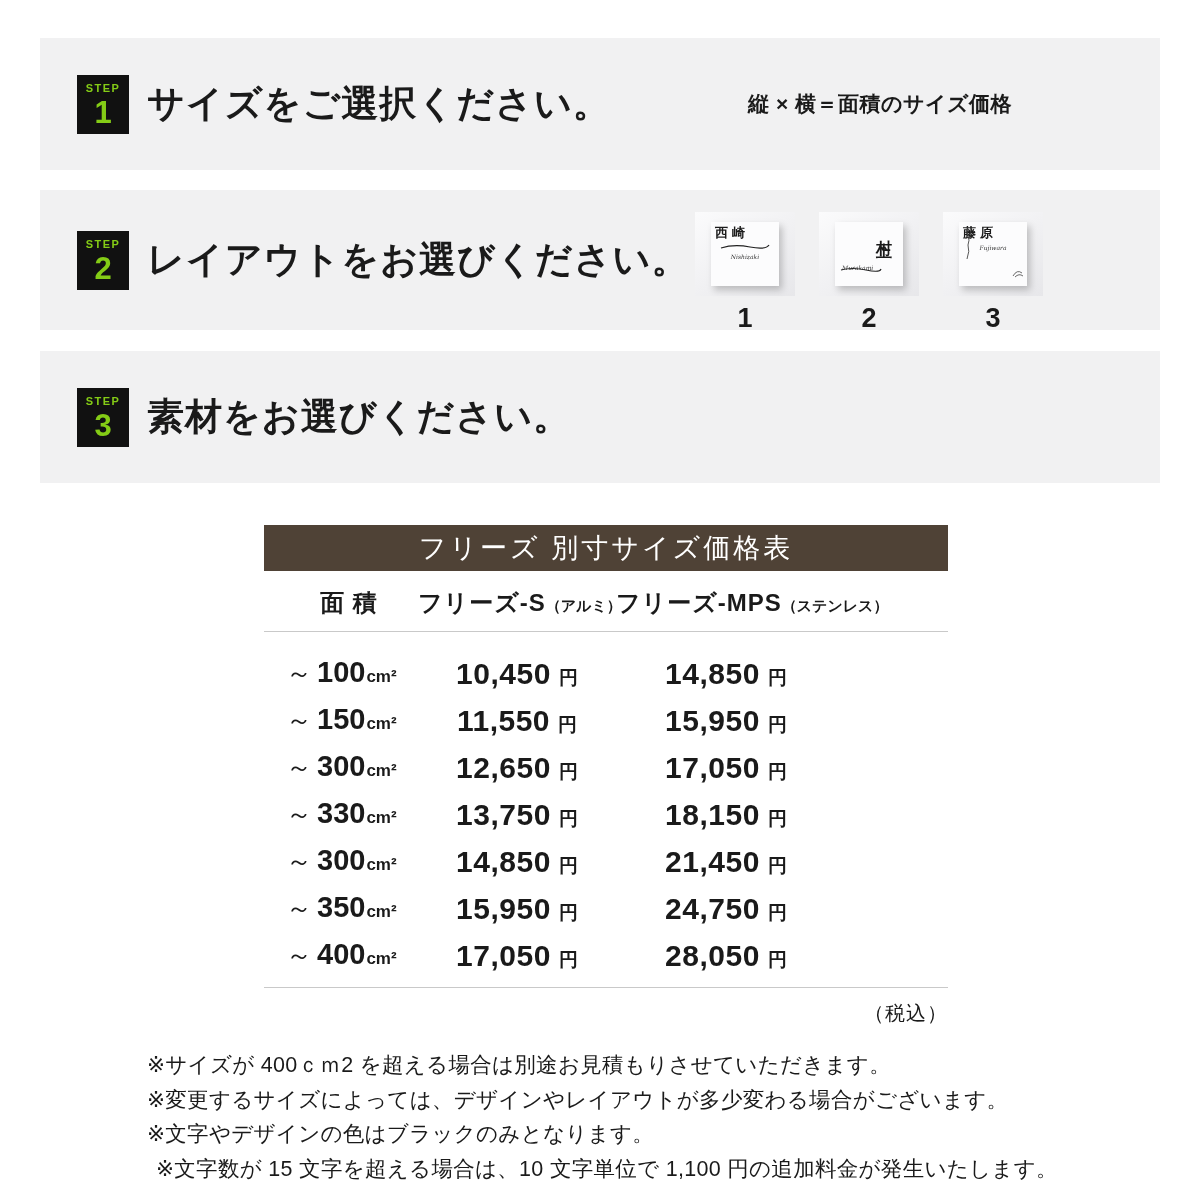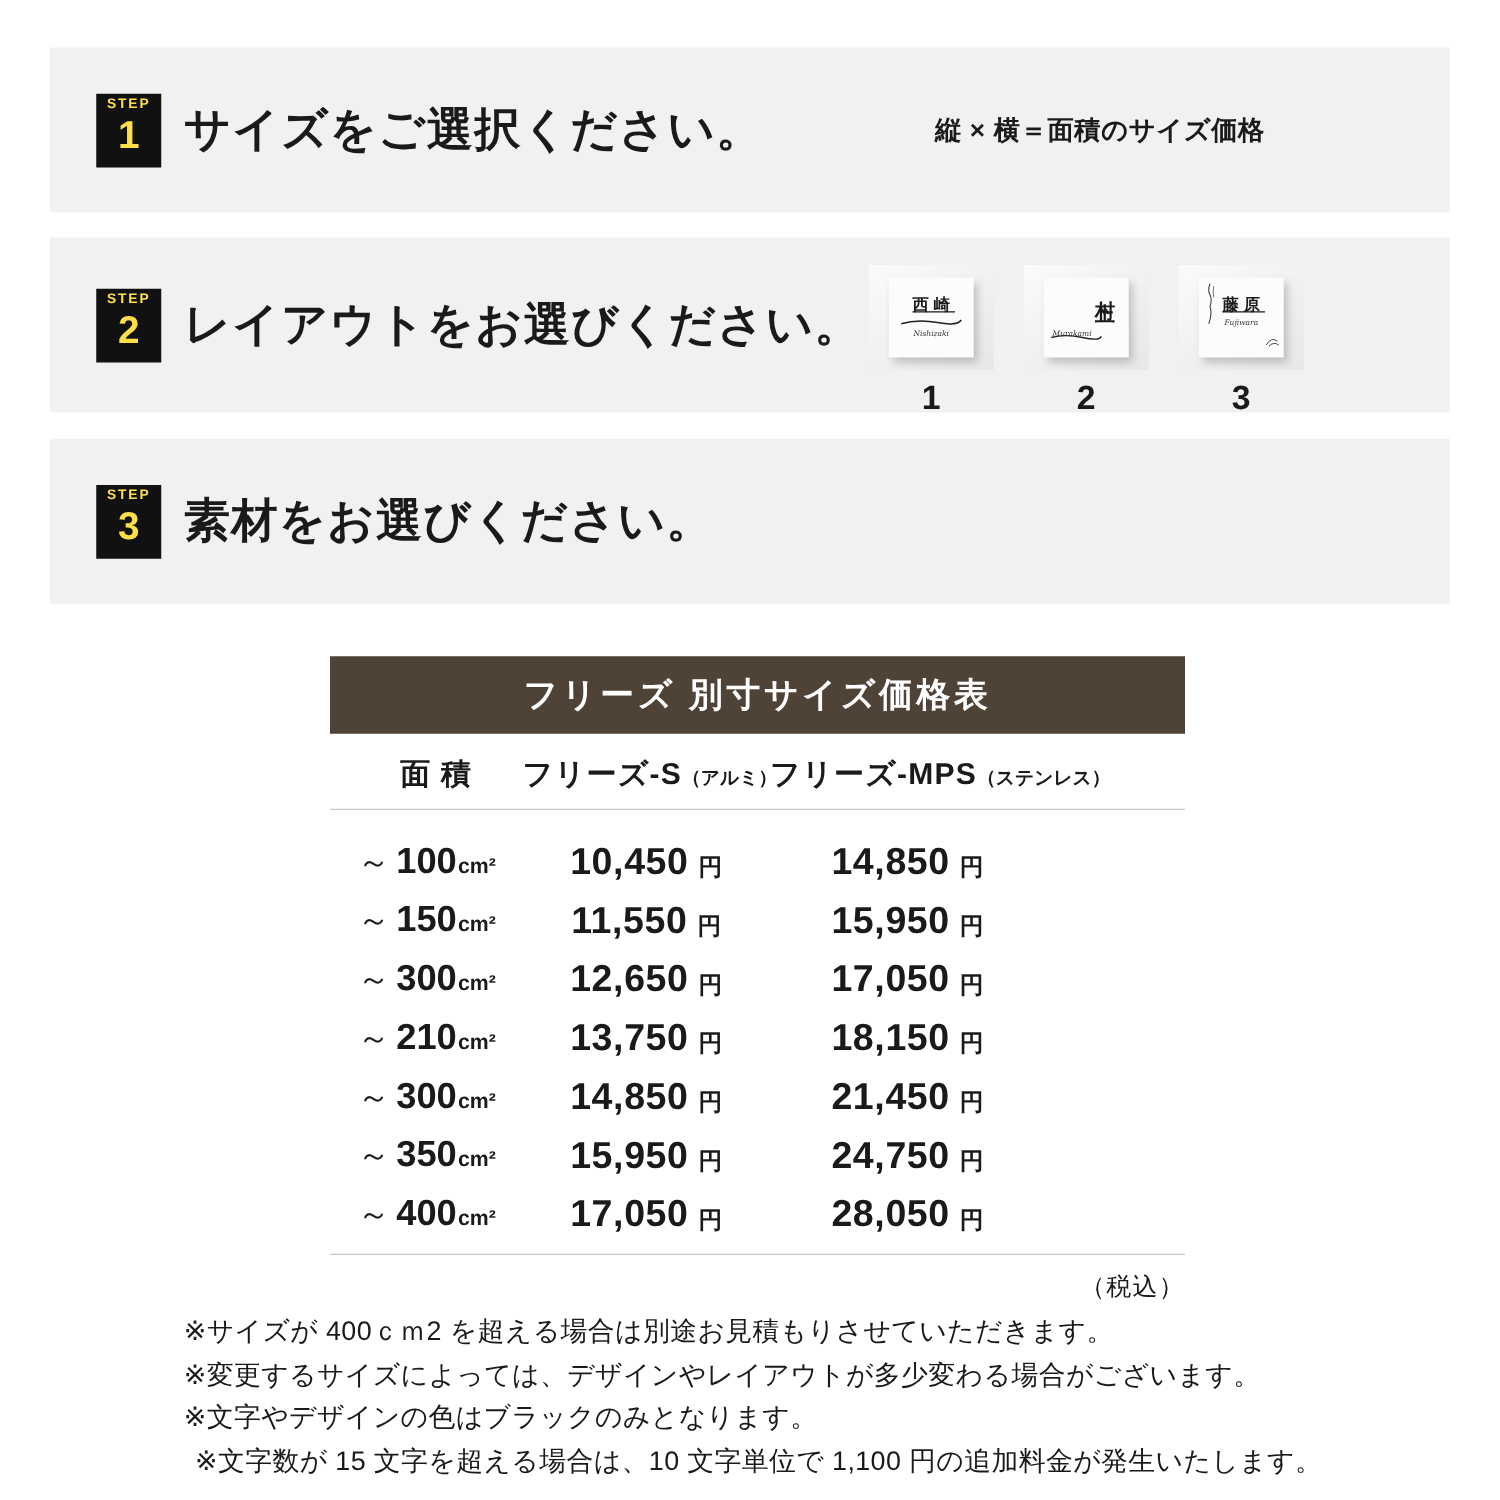--- a/index.html
+++ b/index.html
@@ -9,48 +9,48 @@
   *{margin:0;padding:0;box-sizing:border-box;}
   body{background:#fff;font-family:"Liberation Sans","DejaVu Sans",sans-serif;color:var(--text);}
   .page{position:relative;width:1200px;height:1200px;background:#fff;overflow:hidden;}
 
   
   .band{position:absolute;left:40px;width:1120px;background:var(--band-bg);}
   #band1{top:38px;height:132px;}
   #band2{top:190px;height:140px;}
   #band3{top:351px;height:132px;}
   .band-inner{display:flex;align-items:center;height:100%;padding-left:37px;}
-  .badge{width:52px;height:59px;background:var(--badge-bg);color:#fde047;display:flex;flex-direction:column;align-items:center;justify-content:flex-start;flex:0 0 auto;}
+  .badge{width:52px;height:59px;background:var(--badge-bg);color:#84cc16;display:flex;flex-direction:column;align-items:center;justify-content:center;flex:0 0 auto;}
   .badge .step{font-size:11px;font-weight:700;letter-spacing:1.5px;line-height:1;margin-top:3px;}
   .badge .num{font-size:31px;font-weight:700;line-height:1;margin-top:3px;}
   .step-title{font-size:37px;font-weight:700;margin-left:18px;letter-spacing:1px;}
 
   .aside1{position:absolute;left:655px;top:0;height:100%;width:370px;display:flex;align-items:center;justify-content:center;font-size:21px;font-weight:700;letter-spacing:0.5px;}
 
   
   .layouts{position:absolute;left:655px;top:22px;display:flex;gap:24px;}
   .layout-option{width:100px;display:flex;flex-direction:column;align-items:center;cursor:pointer;}
   .photo{width:100px;height:84px;background:linear-gradient(145deg,#fbfbfc 0%,#e7e7ea 100%);display:flex;align-items:center;justify-content:center;}
   .plate{width:68px;height:64px;background:#fcfcfd;box-shadow:3px 4px 7px rgba(0,0,0,0.22);position:relative;font-family:"DejaVu Serif","Liberation Serif",serif;}
-  .name-h{font-weight:700;font-size:13px;letter-spacing:4px;text-align:center;margin-top:13px;white-space:nowrap;text-indent:4px;text-decoration:underline;}
+  .name-h{font-weight:700;font-size:13px;letter-spacing:4px;margin-top:2px;white-space:nowrap;text-indent:4px;}
   .romaji{font-style:italic;font-size:6px;text-align:center;color:#333;margin-top:2px;}
   .name-v{position:absolute;top:5px;right:9px;writing-mode:vertical-rl;font-size:16px;font-weight:700;letter-spacing:3px;}
   .romaji-bl{position:absolute;left:7px;bottom:15px;font-style:italic;font-size:6px;color:#333;}
   .swoosh-c{display:flex;justify-content:center;margin-top:1px;}
   .swoosh-bl{position:absolute;left:5px;bottom:9px;}
   .vert-deco{position:absolute;left:5px;top:4px;}
   .motif{position:absolute;right:3px;bottom:3px;}
   .num-label{margin-top:7px;font-size:27px;font-weight:600;}
 
   
   .materials{position:absolute;left:655px;top:0;height:100%;width:380px;display:flex;flex-direction:column;justify-content:center;align-items:center;font-size:21px;font-weight:600;letter-spacing:1px;line-height:40px;}
 
   
   .price-table{position:absolute;left:264px;top:525px;width:684px;}
-  .pt-title{height:62px;background:var(--table-title-bg);color:#fff;font-size:27px;font-weight:700;display:flex;align-items:center;justify-content:center;letter-spacing:3px;text-align:right;}
+  .pt-title{height:46px;background:var(--table-title-bg);color:#fff;font-size:27px;font-weight:400;display:flex;align-items:center;justify-content:center;letter-spacing:3px;text-align:right;}
   .pt-grid{display:grid;grid-template-columns:138px 198px 220px;padding-left:16px;}
   .pt-header{margin-top:16px;align-items:baseline;}
   .pt-h{text-align:center;font-size:24px;font-weight:700;letter-spacing:1px;white-space:nowrap;}
   .pt-h .sub{font-size:15px;font-weight:700;letter-spacing:0;}
   .pt-divider{border-bottom:1px solid var(--divider);}
   .pt-divider.top{margin-top:12px;}
   .pt-rows{margin-top:18px;}
   .pt-row{height:47px;align-items:center;}
   .area-cell{display:flex;align-items:baseline;padding-left:6px;white-space:nowrap;}
   .tilde{font-size:26px;font-weight:500;}
@@ -209,21 +209,21 @@
             <span class="yen">円</span>
           </div>
         <div class="price-cell">
             <span class="price">17,050</span>
             <span class="yen">円</span>
           </div>
       </div>
       <div class="pt-grid pt-row">
         <div class="area-cell">
             <span class="tilde">～</span>
-            <span class="area-num">210</span>
+            <span class="area-num">330</span>
             <span class="unit">cm²</span>
           </div>
         <div class="price-cell">
             <span class="price">13,750</span>
             <span class="yen">円</span>
           </div>
         <div class="price-cell">
             <span class="price">18,150</span>
             <span class="yen">円</span>
           </div>

